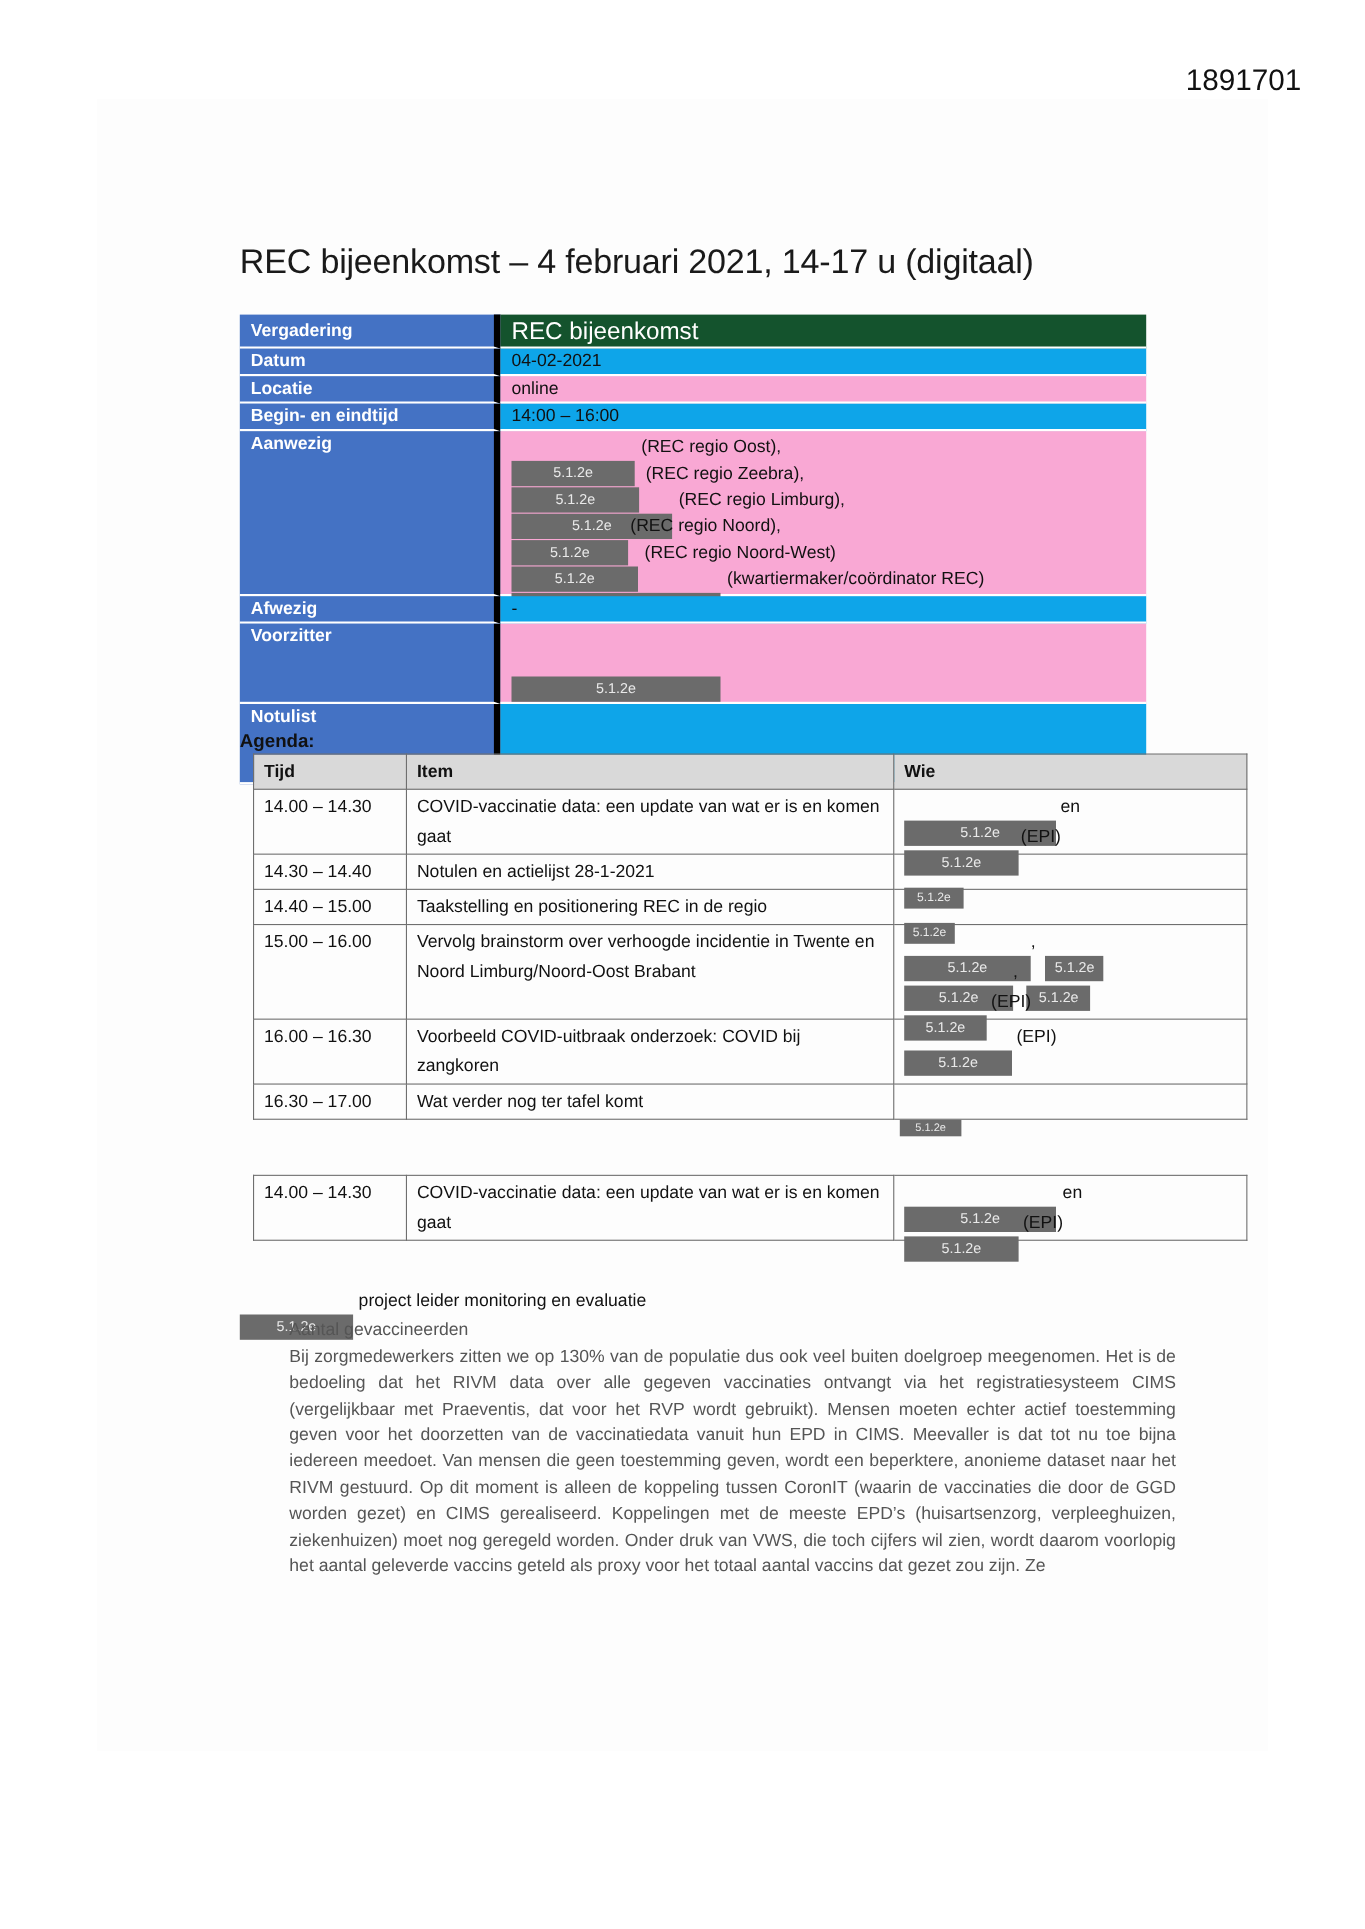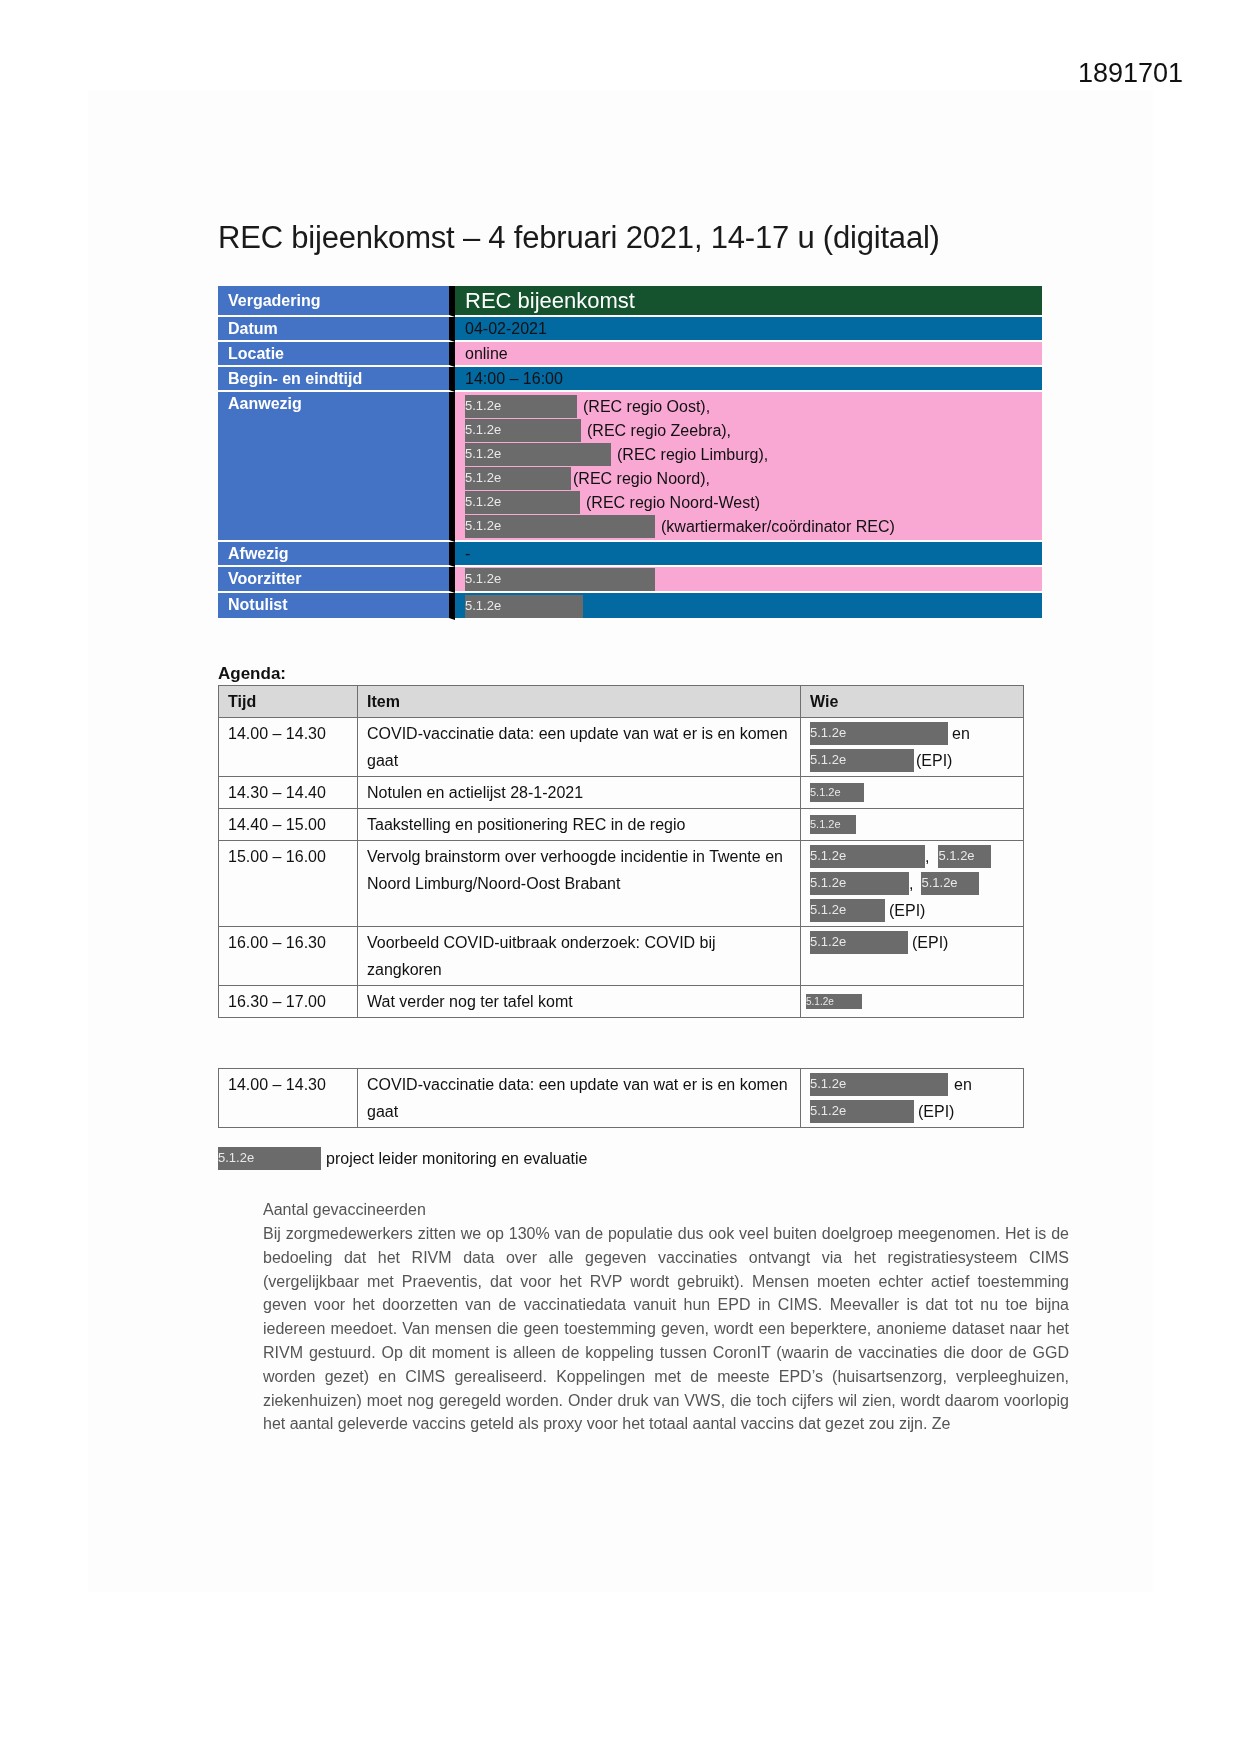--- a/index.html
+++ b/index.html
@@ -31,37 +31,37 @@
     width: 237px; background: #4472c4; color: #fff; font-weight: bold;
     padding: 0 10px; box-sizing: border-box; border-bottom: 2px solid #fff;
     border-right: 6px solid #000000; line-height: 23px;
   }
   .info .val {
     flex: 1; padding: 0 10px; box-sizing: border-box; border-bottom: 2px solid #fff;
     line-height: 23px; color: #111;
   }
   .info .row.head .lab { line-height: 29px; }
   .info .row.head .val { background: #14532d; color: #fff; font-size: 22px; line-height: 29px; }
-  .info .row.alt .val { background: #0369a1; }
+  .info .row.alt .val { background: #0ea5e9; }
   .info .row.lite .val { background: #f9a8d4; }
   .info .row.attend .val { padding: 2px 10px 2px 10px; }
   .att-line { display: flex; align-items: center; height: 24px; }
   .redact {
     display: inline-block; background: #6b6b6b; color: #e9e9e9;
-    font-family: "Liberation Sans", sans-serif; font-size: 13px; text-align: left;
-    height: 23px; line-height: 22px; vertical-align: middle;
+    font-family: "Liberation Sans", sans-serif; font-size: 13px; text-align: center;
+    height: 23px; line-height: 22px; vertical-align: middle; margin-top: 48px;
   }
   .redact.sm { font-size: 11px; height: 19px; line-height: 19px; }
   .after { margin-left: 6px; }
 
   .agenda-label {
     position: absolute; left: 218px; top: 664px; font-size: 17px; font-weight: bold;
   }
   table.agenda {
-    position: absolute; left: 218px; top: 685px; width: 806px;
+    position: absolute; left: 230px; top: 685px; width: 904px;
     border-collapse: collapse; font-size: 16px;
   }
   table.agenda td, table.agenda th {
     border: 1px solid #6f6f6f; text-align: left; vertical-align: top;
     padding: 2px 9px; line-height: 27px;
   }
   table.agenda th { background: #d9d9d9; font-weight: bold; }
   table.agenda th:first-child, table.agenda td:first-child { width: 120px; }
   table.agenda th:nth-child(2), table.agenda td:nth-child(2) { width: 424px; }
   .wie-line { display: flex; align-items: center; height: 27px; }

